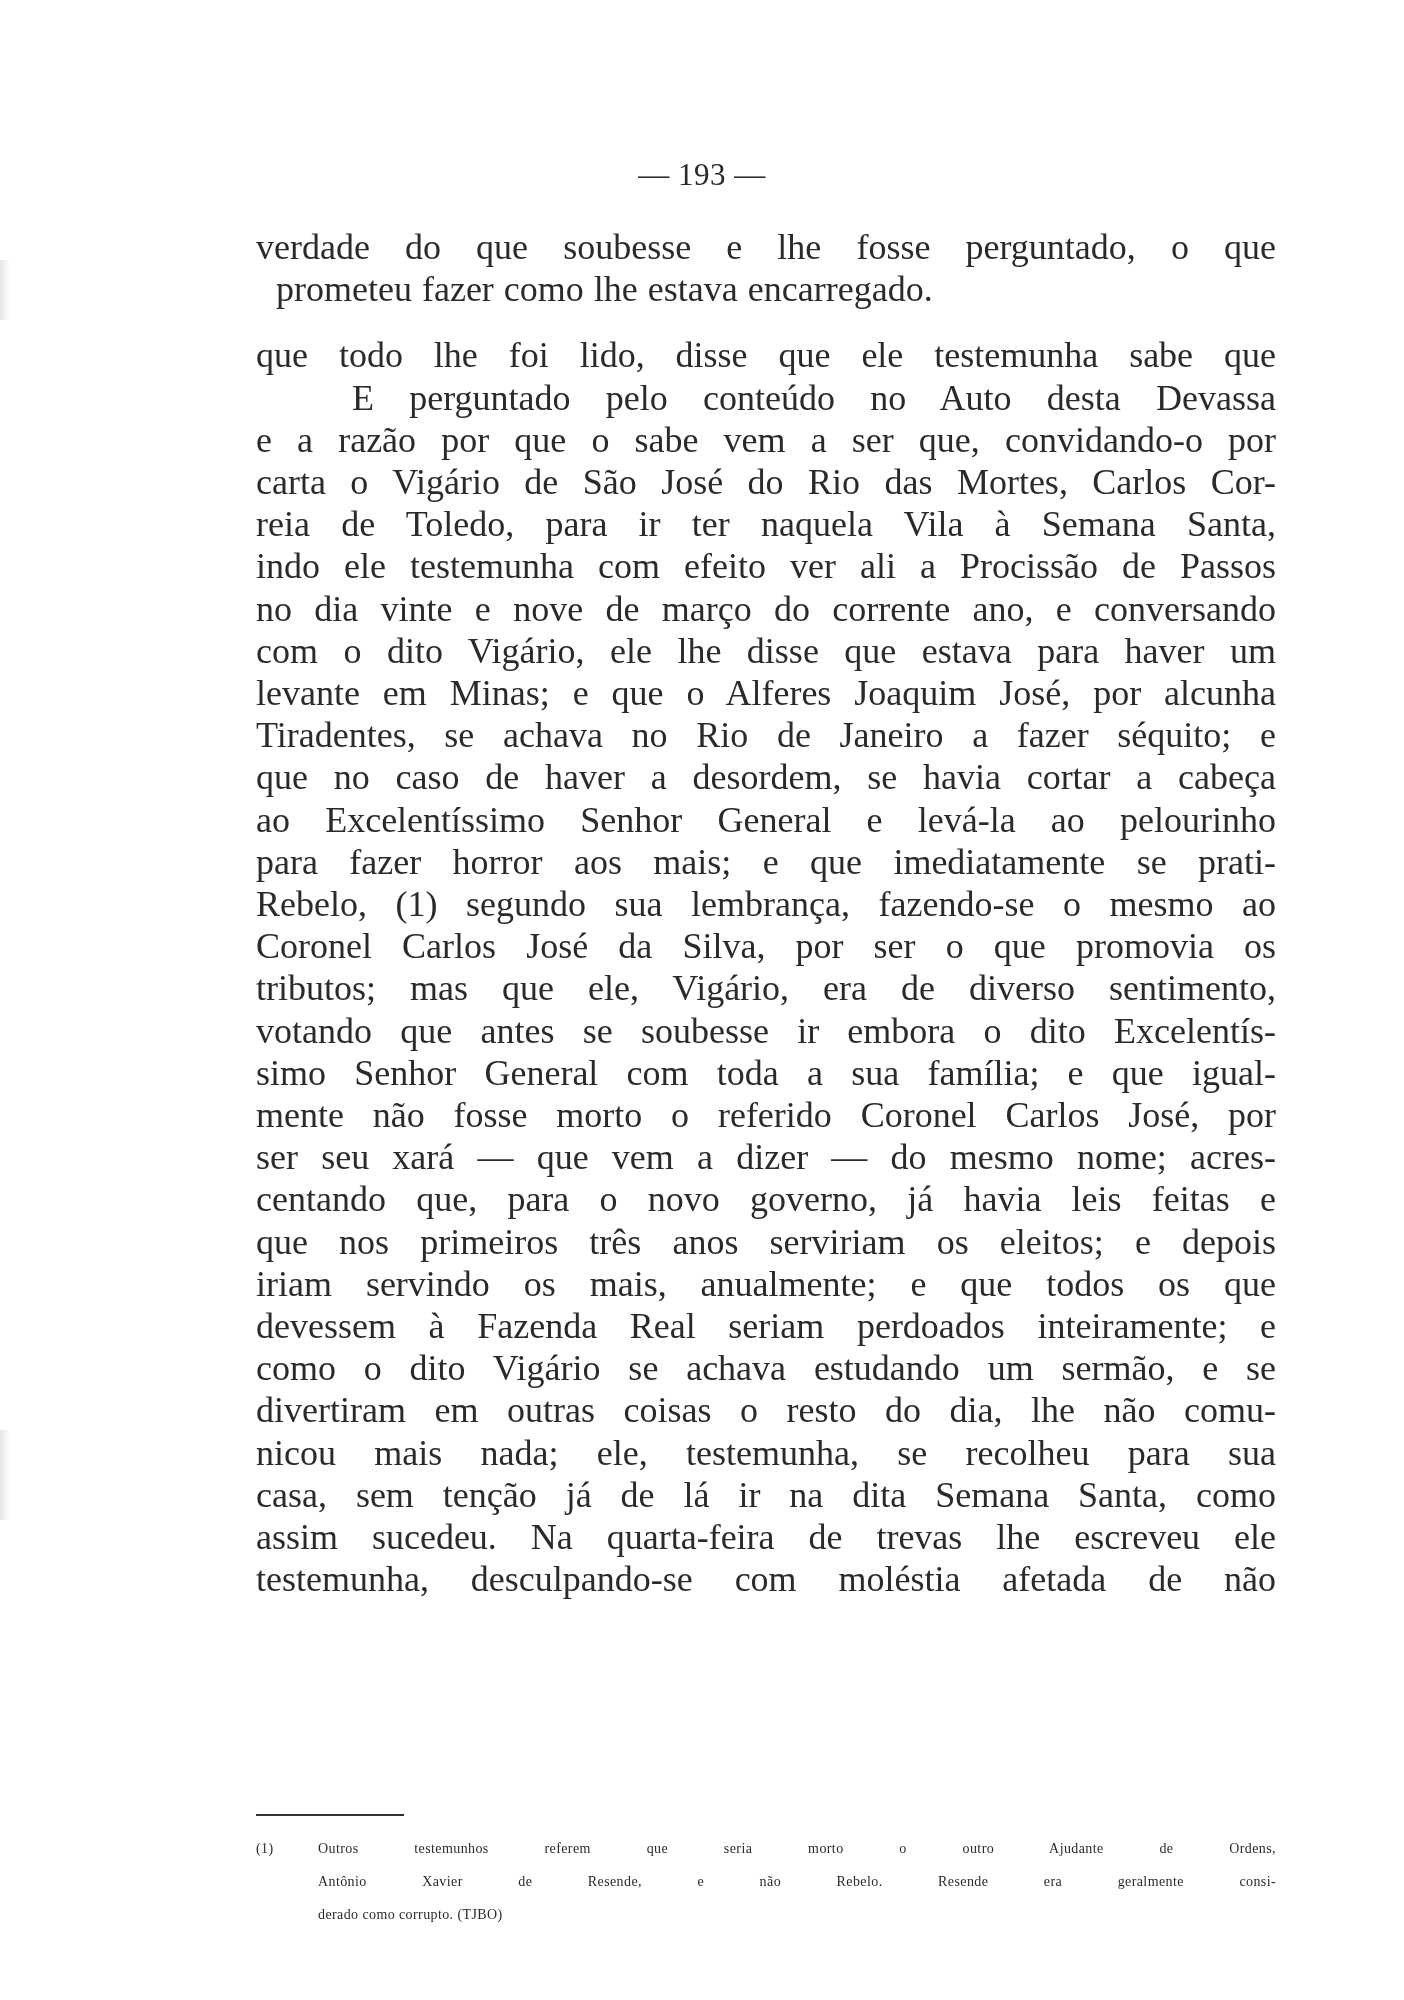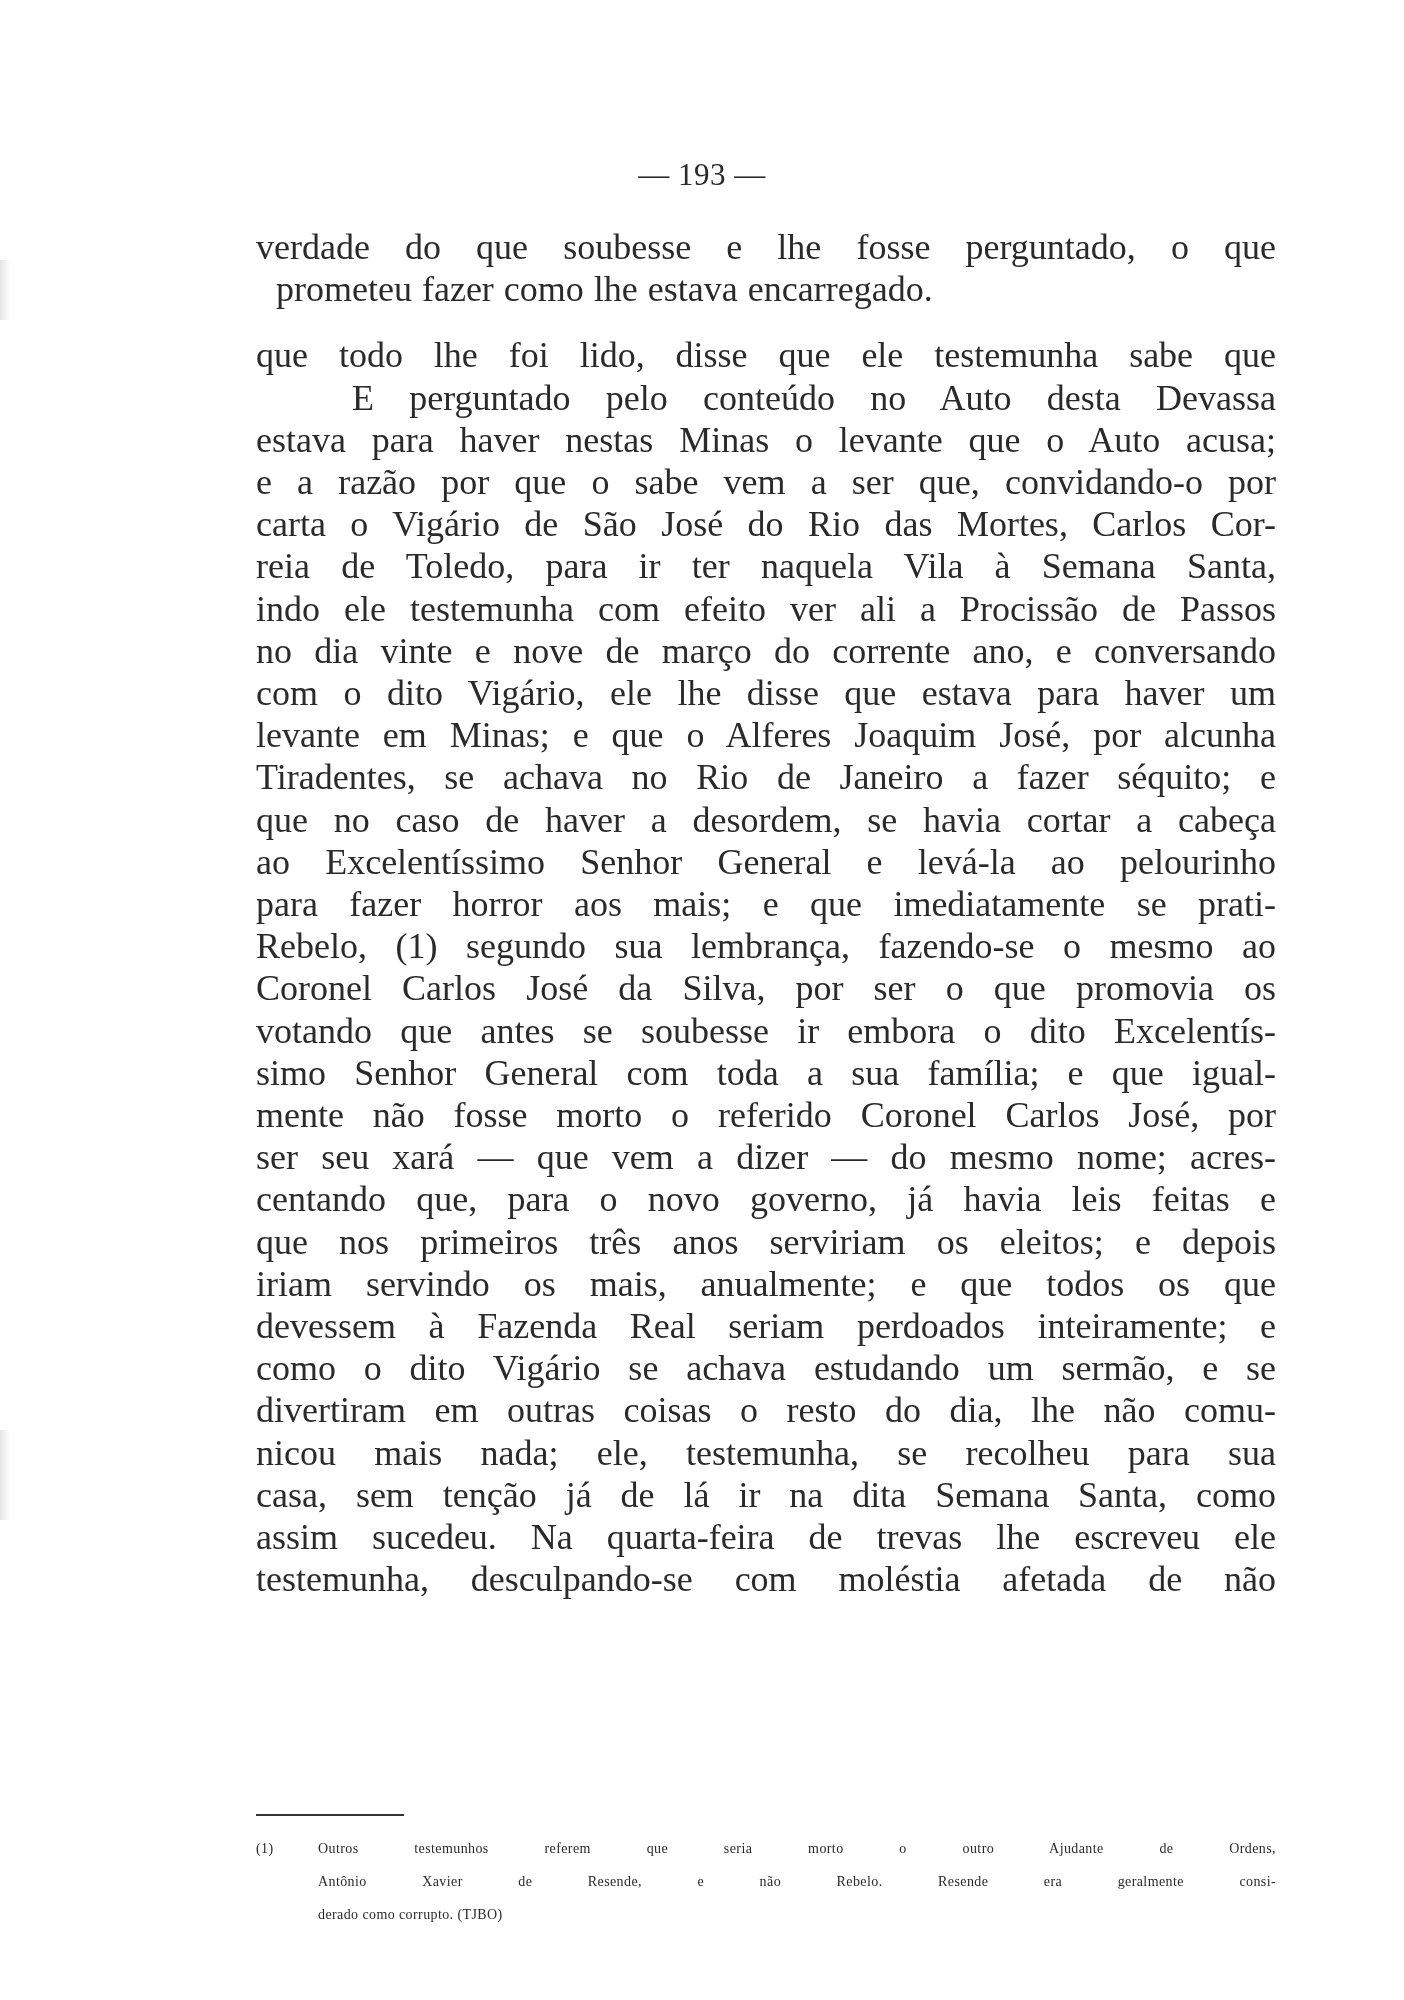--- a/index.html
+++ b/index.html
@@ -100,34 +100,34 @@
 
 <div class="body-text">
   <p>
     <span class="line">verdade do que soubesse e lhe fosse perguntado, o que</span>
     <span class="line last">prometeu fazer como lhe estava encarregado.</span>
   </p>
   <div class="para-gap"></div>
   <p id="para2">
       <span class="line">que todo lhe foi lido, disse que ele testemunha sabe que</span>
       <span class="line indent">E perguntado pelo conteúdo no Auto desta Devassa</span>
-      <span class="line">estava para haver nestas Minas o levante que o Auto acusa;</span>
       <span class="line">e a razão por que o sabe vem a ser que, convidando-o por</span>
       <span class="line">carta o Vigário de São José do Rio das Mortes, Carlos Cor-</span>
       <span class="line">reia de Toledo, para ir ter naquela Vila à Semana Santa,</span>
       <span class="line">indo ele testemunha com efeito ver ali a Procissão de Passos</span>
       <span class="line">no dia vinte e nove de março do corrente ano, e conversando</span>
       <span class="line">com o dito Vigário, ele lhe disse que estava para haver um</span>
       <span class="line">levante em Minas; e que o Alferes Joaquim José, por alcunha</span>
       <span class="line">Tiradentes, se achava no Rio de Janeiro a fazer séquito; e</span>
       <span class="line">que no caso de haver a desordem, se havia cortar a cabeça</span>
       <span class="line">ao Excelentíssimo Senhor General e levá-la ao pelourinho</span>
       <span class="line">para fazer horror aos mais; e que imediatamente se prati-</span>
       <span class="line">Rebelo, (1) segundo sua lembrança, fazendo-se o mesmo ao</span>
       <span class="line">Coronel Carlos José da Silva, por ser o que promovia os</span>
+      <span class="line">tributos; mas que ele, Vigário, era de diverso sentimento,</span>
       <span class="line">votando que antes se soubesse ir embora o dito Excelentís-</span>
       <span class="line">simo Senhor General com toda a sua família; e que igual-</span>
       <span class="line">mente não fosse morto o referido Coronel Carlos José, por</span>
       <span class="line">ser seu xará — que vem a dizer — do mesmo nome; acres-</span>
       <span class="line">centando que, para o novo governo, já havia leis feitas e</span>
       <span class="line">que nos primeiros três anos serviriam os eleitos; e depois</span>
       <span class="line">iriam servindo os mais, anualmente; e que todos os que</span>
       <span class="line">devessem à Fazenda Real seriam perdoados inteiramente; e</span>
       <span class="line">como o dito Vigário se achava estudando um sermão, e se</span>
       <span class="line">divertiram em outras coisas o resto do dia, lhe não comu-</span>

